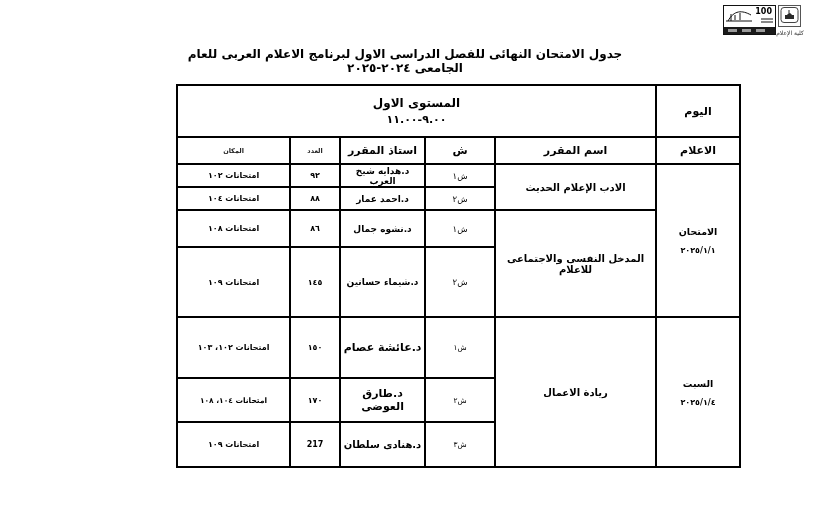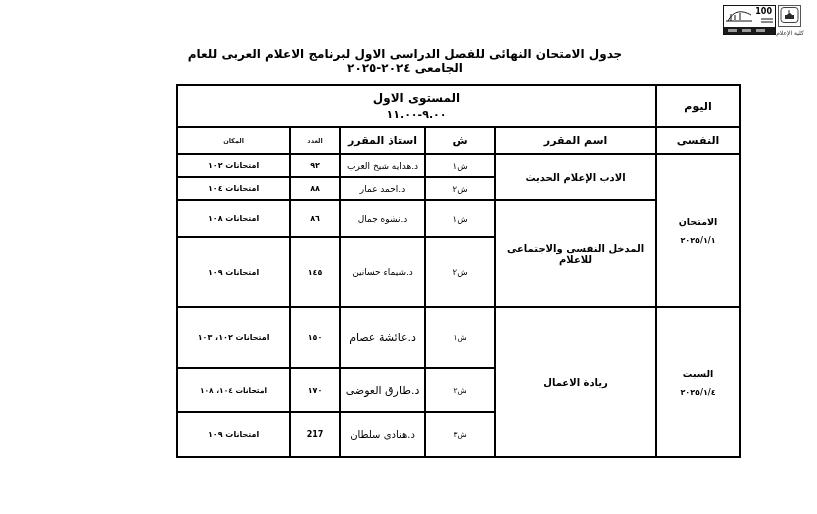--- a/index.html
+++ b/index.html
@@ -38,40 +38,40 @@
   
   table.exam{
     position:absolute;left:176px;top:84px;width:563px;
     border-collapse:collapse;table-layout:fixed;direction:rtl;
     font-family:"DejaVu Sans",sans-serif;
   }
   table.exam td{
     border:2px solid #000;text-align:center;vertical-align:middle;
     padding:0 2px;overflow:hidden;
   }
-  tr.h1{height:42px} tr.h2{height:27px}
+  tr.h1{height:52px} tr.h2{height:27px}
   tr.r1{height:23px} tr.r2{height:23px} tr.r3{height:37px} tr.r4{height:70px}
   tr.r5{height:61px} tr.r6{height:44px} tr.r7{height:45px}
   
   td.tt{border-top:1px solid #b7b7b7;}
   td.tb{border-bottom:1px solid #b7b7b7;}
   
   .h1 td{font-weight:bold;}
   .level-line1{font-size:12px;font-weight:bold;}
   .level-line2{font-size:11px;font-weight:bold;margin-top:3px;}
   .day-h{font-size:11px;}
   .h2 td{font-weight:bold;font-size:11px;}
   .h2 td.small-h{font-size:6.5px;font-weight:bold;color:#222;}
   
   td.day-cell{font-weight:bold;}
   .day-name{font-size:9.5px;font-weight:bold;}
   .day-date{font-size:8px;font-weight:bold;margin-top:9px;}
   td.course-cell{font-size:10px;font-weight:bold;}
   td.sec{font-size:8.5px;}
-  td.prof{font-size:9px;font-weight:normal;}
+  td.prof{font-size:9px;font-weight:bold;}
   td.cnt{font-size:8px;font-weight:bold;}
   td.plc{font-size:8px;font-weight:bold;}
   tr.r5 td.prof,tr.r6 td.prof{font-size:11px;}
   tr.r7 td.prof{font-size:10px;}
   tr.r5 td.sec,tr.r6 td.sec,tr.r7 td.sec{font-size:7.5px;}
   tr.r6 td.plc{font-size:7.5px;text-align:center;}
 </style>
 </head>
 <body>
 
@@ -116,21 +116,21 @@
     <tbody>
         <tr class="h1">
       <td class="day-h">اليوم</td>
       <td colspan="5" class="level-h">
         <div class="level-line1">المستوى الاول</div>
         <div class="level-line2">٩.٠٠-١١.٠٠</div>
       </td>
     </tr>
 
     <tr class="h2">
-      <td>النفسى</td>
+      <td>الاعلام</td>
       <td>اسم المقرر</td>
       <td>ش</td>
       <td>استاذ المقرر</td>
       <td class="small-h">العدد</td>
       <td class="small-h">المكان</td>
     </tr>
 
     <tr class="r1">
       <td rowspan="4" class="day-cell">
         <div class="day-name">الامتحان</div>

